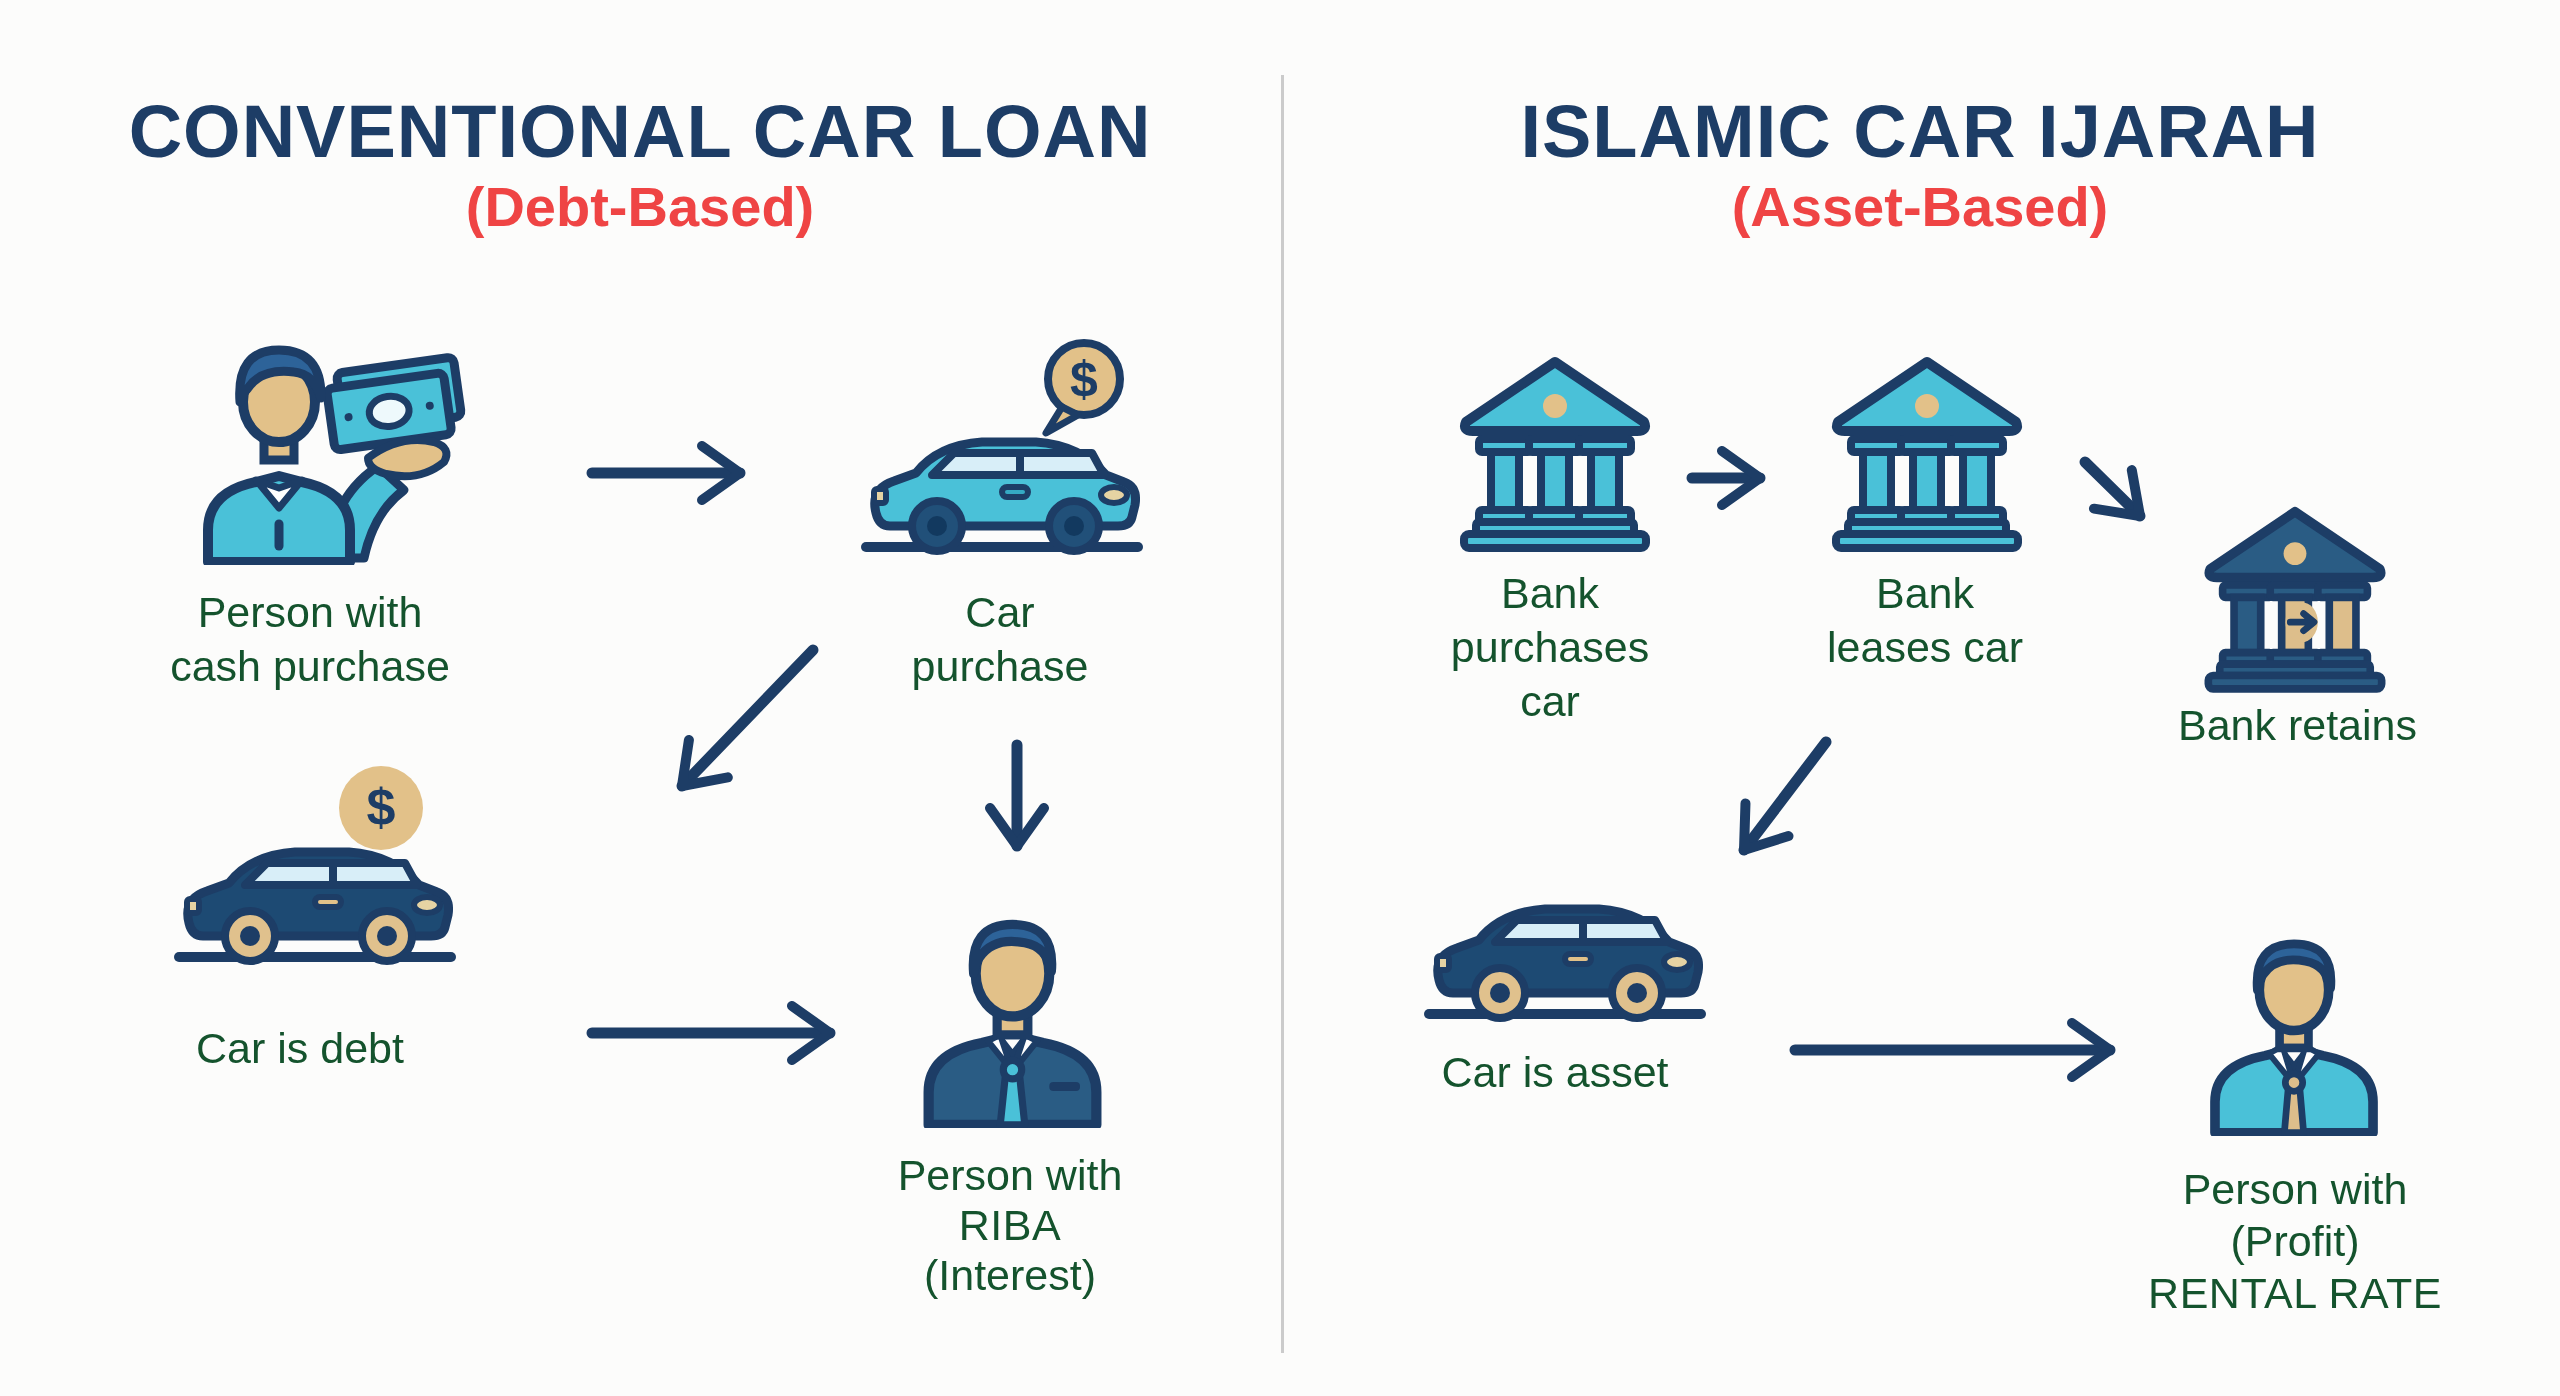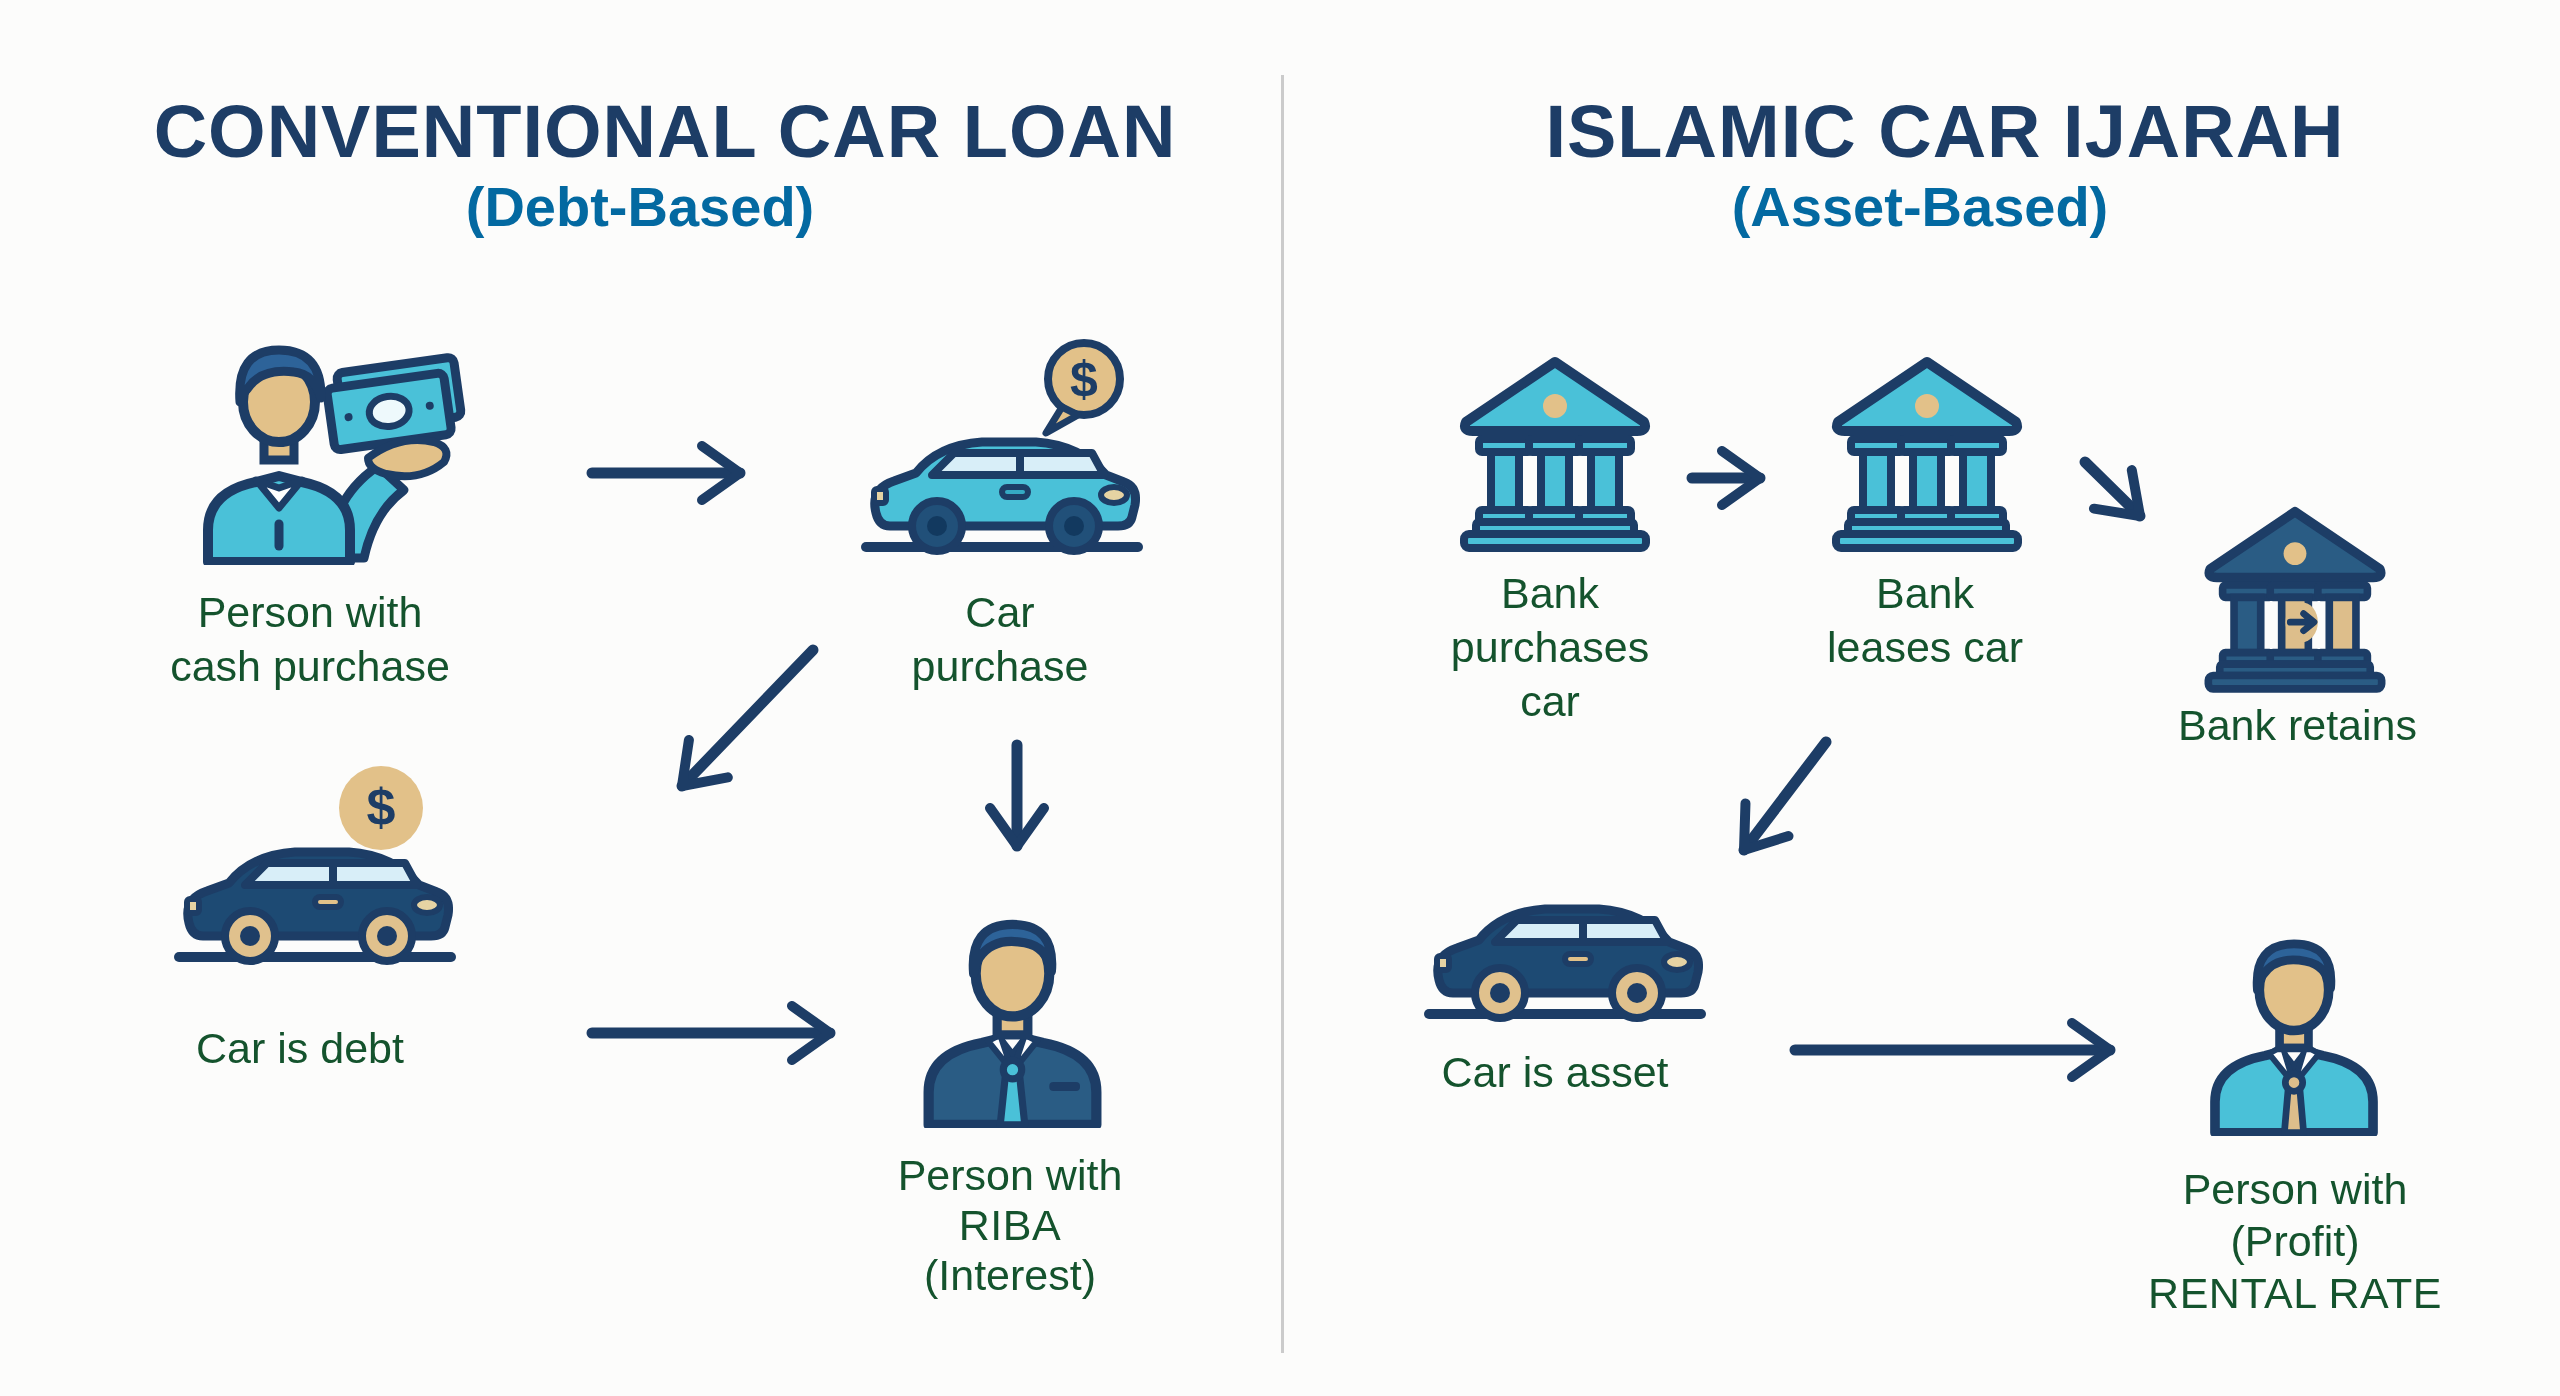--- a/index.html
+++ b/index.html
@@ -3,24 +3,24 @@
 <meta charset="utf-8">
 <style>
   html,body{margin:0;padding:0;background:#fcfcfb;}
   .canvas{
     position:relative;width:2560px;height:1396px;background:#fcfcfb;
     font-family:"Liberation Sans",sans-serif;overflow:hidden;
   }
   .abs{position:absolute;}
   .title{
     font-weight:800;color:#1d3d66;text-align:center;
-    font-size:74px;line-height:80px;letter-spacing:1px;white-space:nowrap;margin-left:25px;
+    font-size:74px;line-height:80px;letter-spacing:1px;white-space:nowrap;
   }
   .subtitle{
-    font-weight:700;color:#0369a1;text-align:center;
+    font-weight:700;color:#ef4444;text-align:center;
     font-size:56px;line-height:62px;white-space:nowrap;
   }
   .label{
     color:#14532d;text-align:center;font-size:43px;line-height:54px;font-weight:500;
   }
   .label .ln{display:block;}
   .label .bold{font-weight:400;letter-spacing:0.5px;}
   .tight{line-height:50px;}
   .mid{line-height:52px;}
   .divider{

